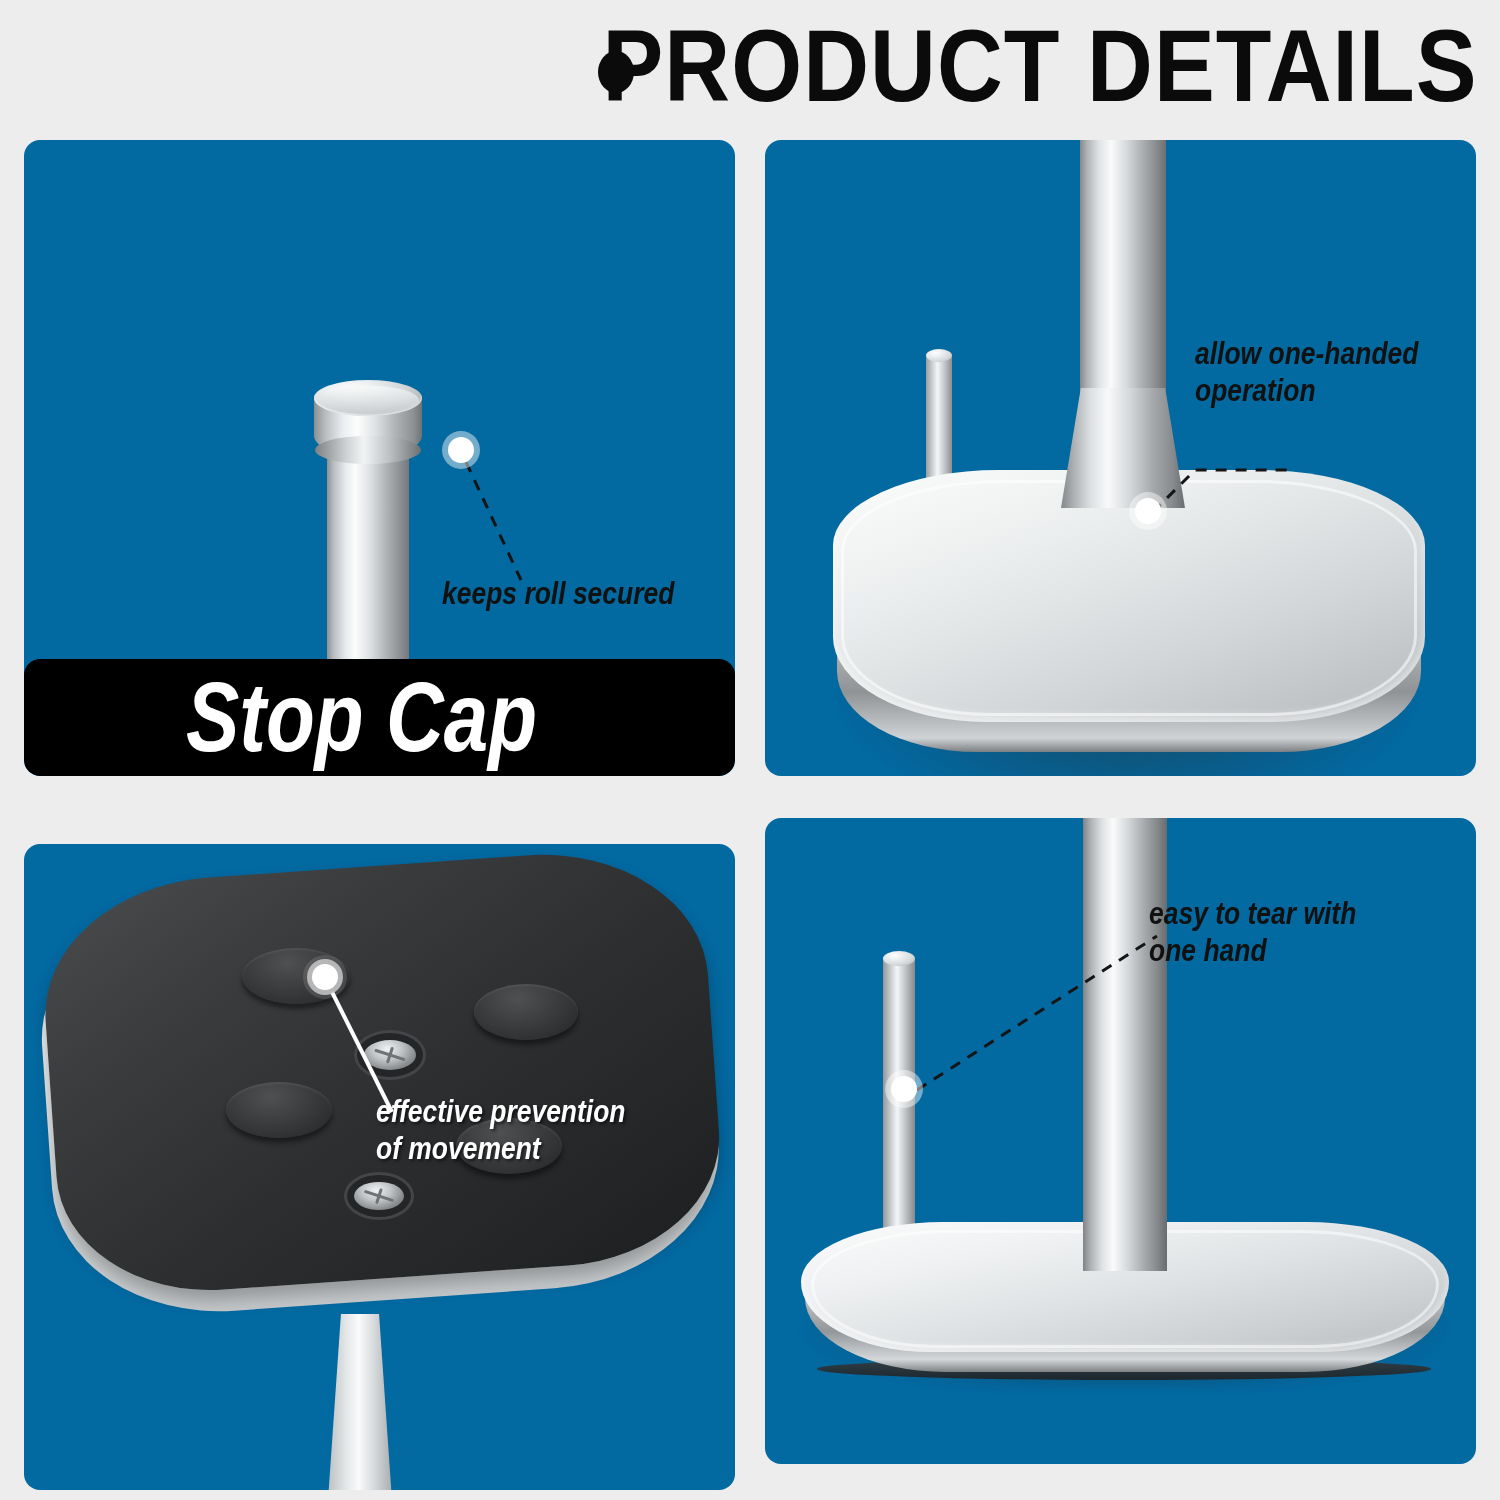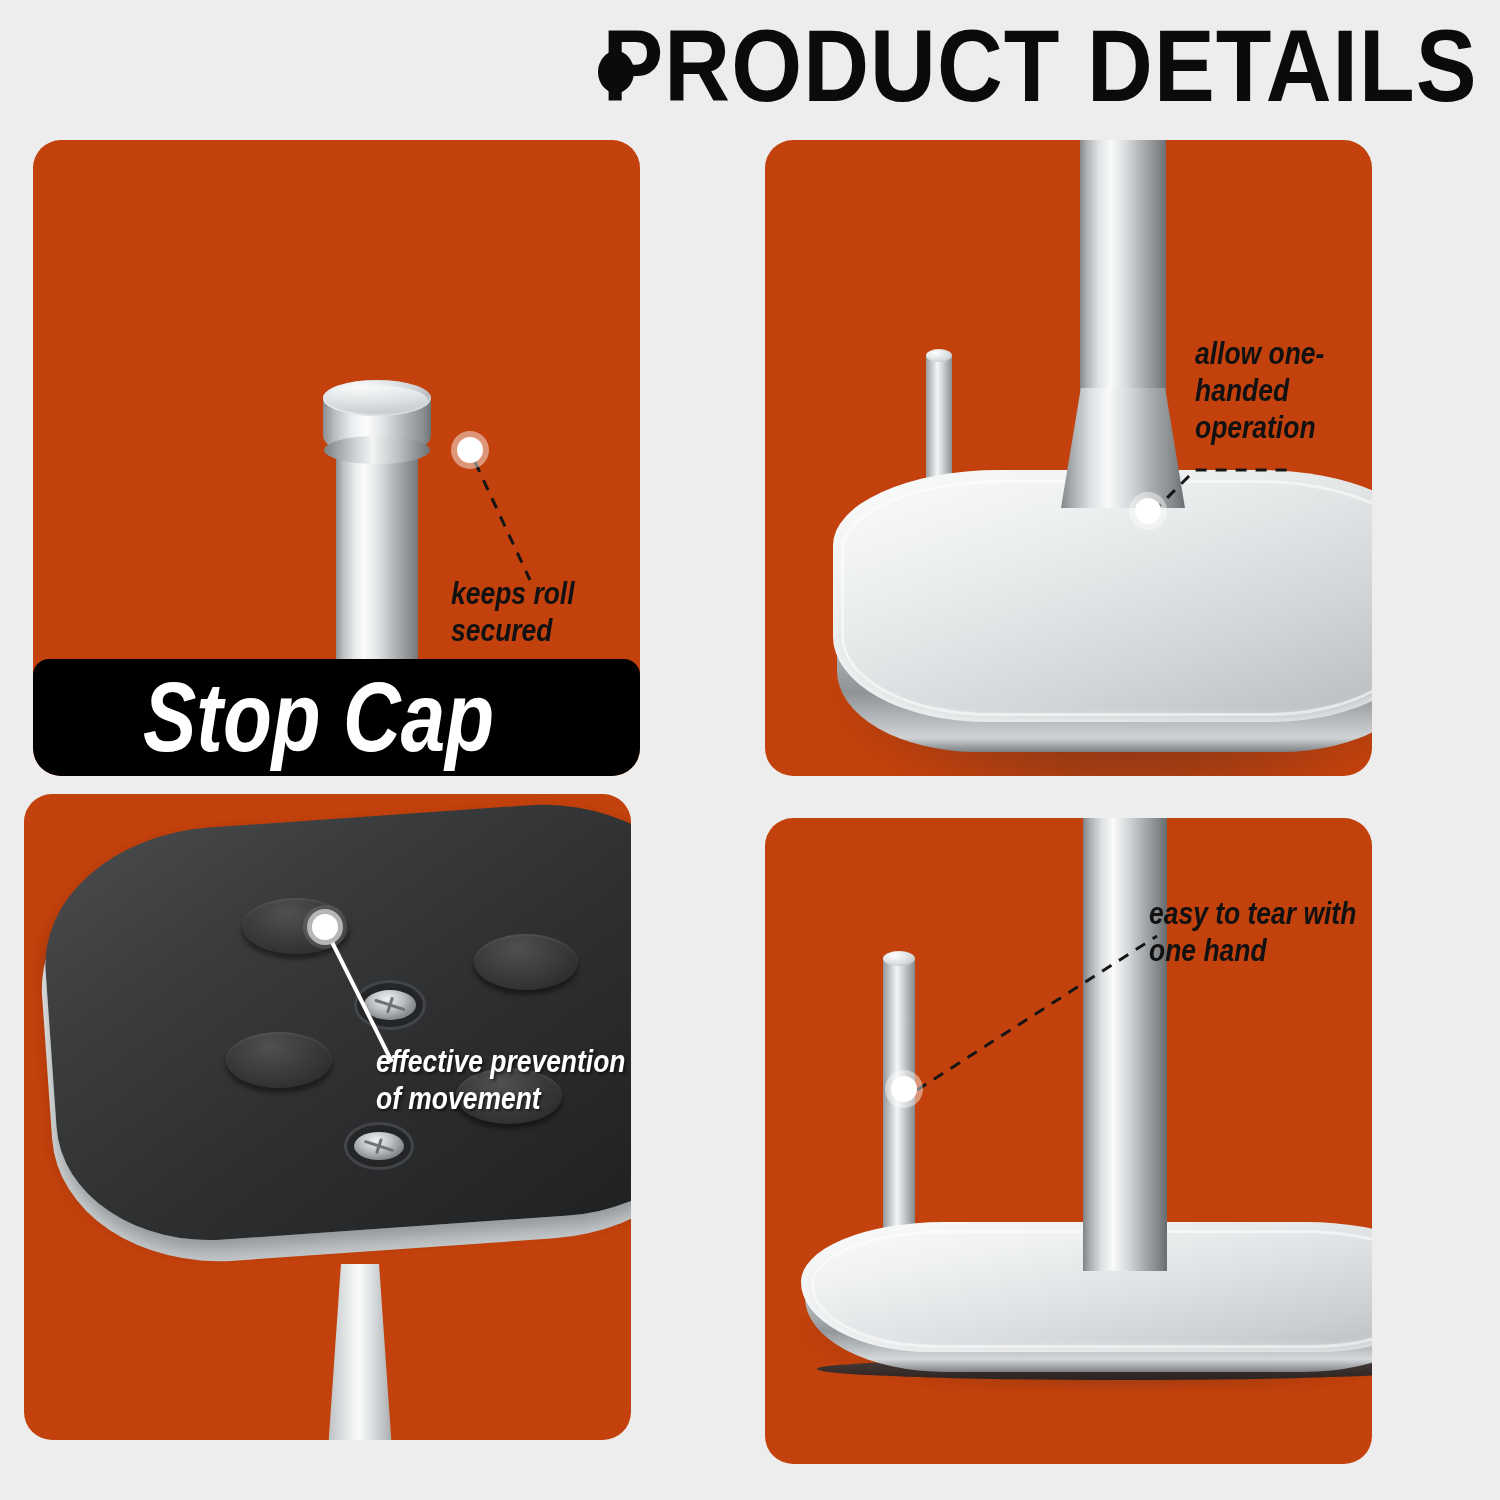--- a/index.html
+++ b/index.html
@@ -31,28 +31,28 @@
     white-space:nowrap;
   }
 
   
   #grid{
     position:absolute; left:24px; top:140px;
     width:1452px; height:1306px;
   }
   .panel{
     position:absolute;
-    width:607px; height:636px;
-    background:#c2410c;
-    border-radius:28px;
+    width:711px; height:636px;
+    background:#0369a1;
+    border-radius:16px;
     overflow:hidden;
   }
-  .panel.p1{ left:9px;   top:0; }
+  .panel.p1{ left:0;   top:0; }
   .panel.p2{ left:741px; top:0; }
-  .panel.p3{ left:0;   top:654px;  height:646px; }
+  .panel.p3{ left:0;   top:704px;  height:646px; }
   .panel.p4{ left:741px; top:678px; height:646px; }
 
   .stage{
     position:absolute; left:0; top:0; right:0;
     height:100%;
     overflow:hidden;
   }
 
   
   .labelbar{

